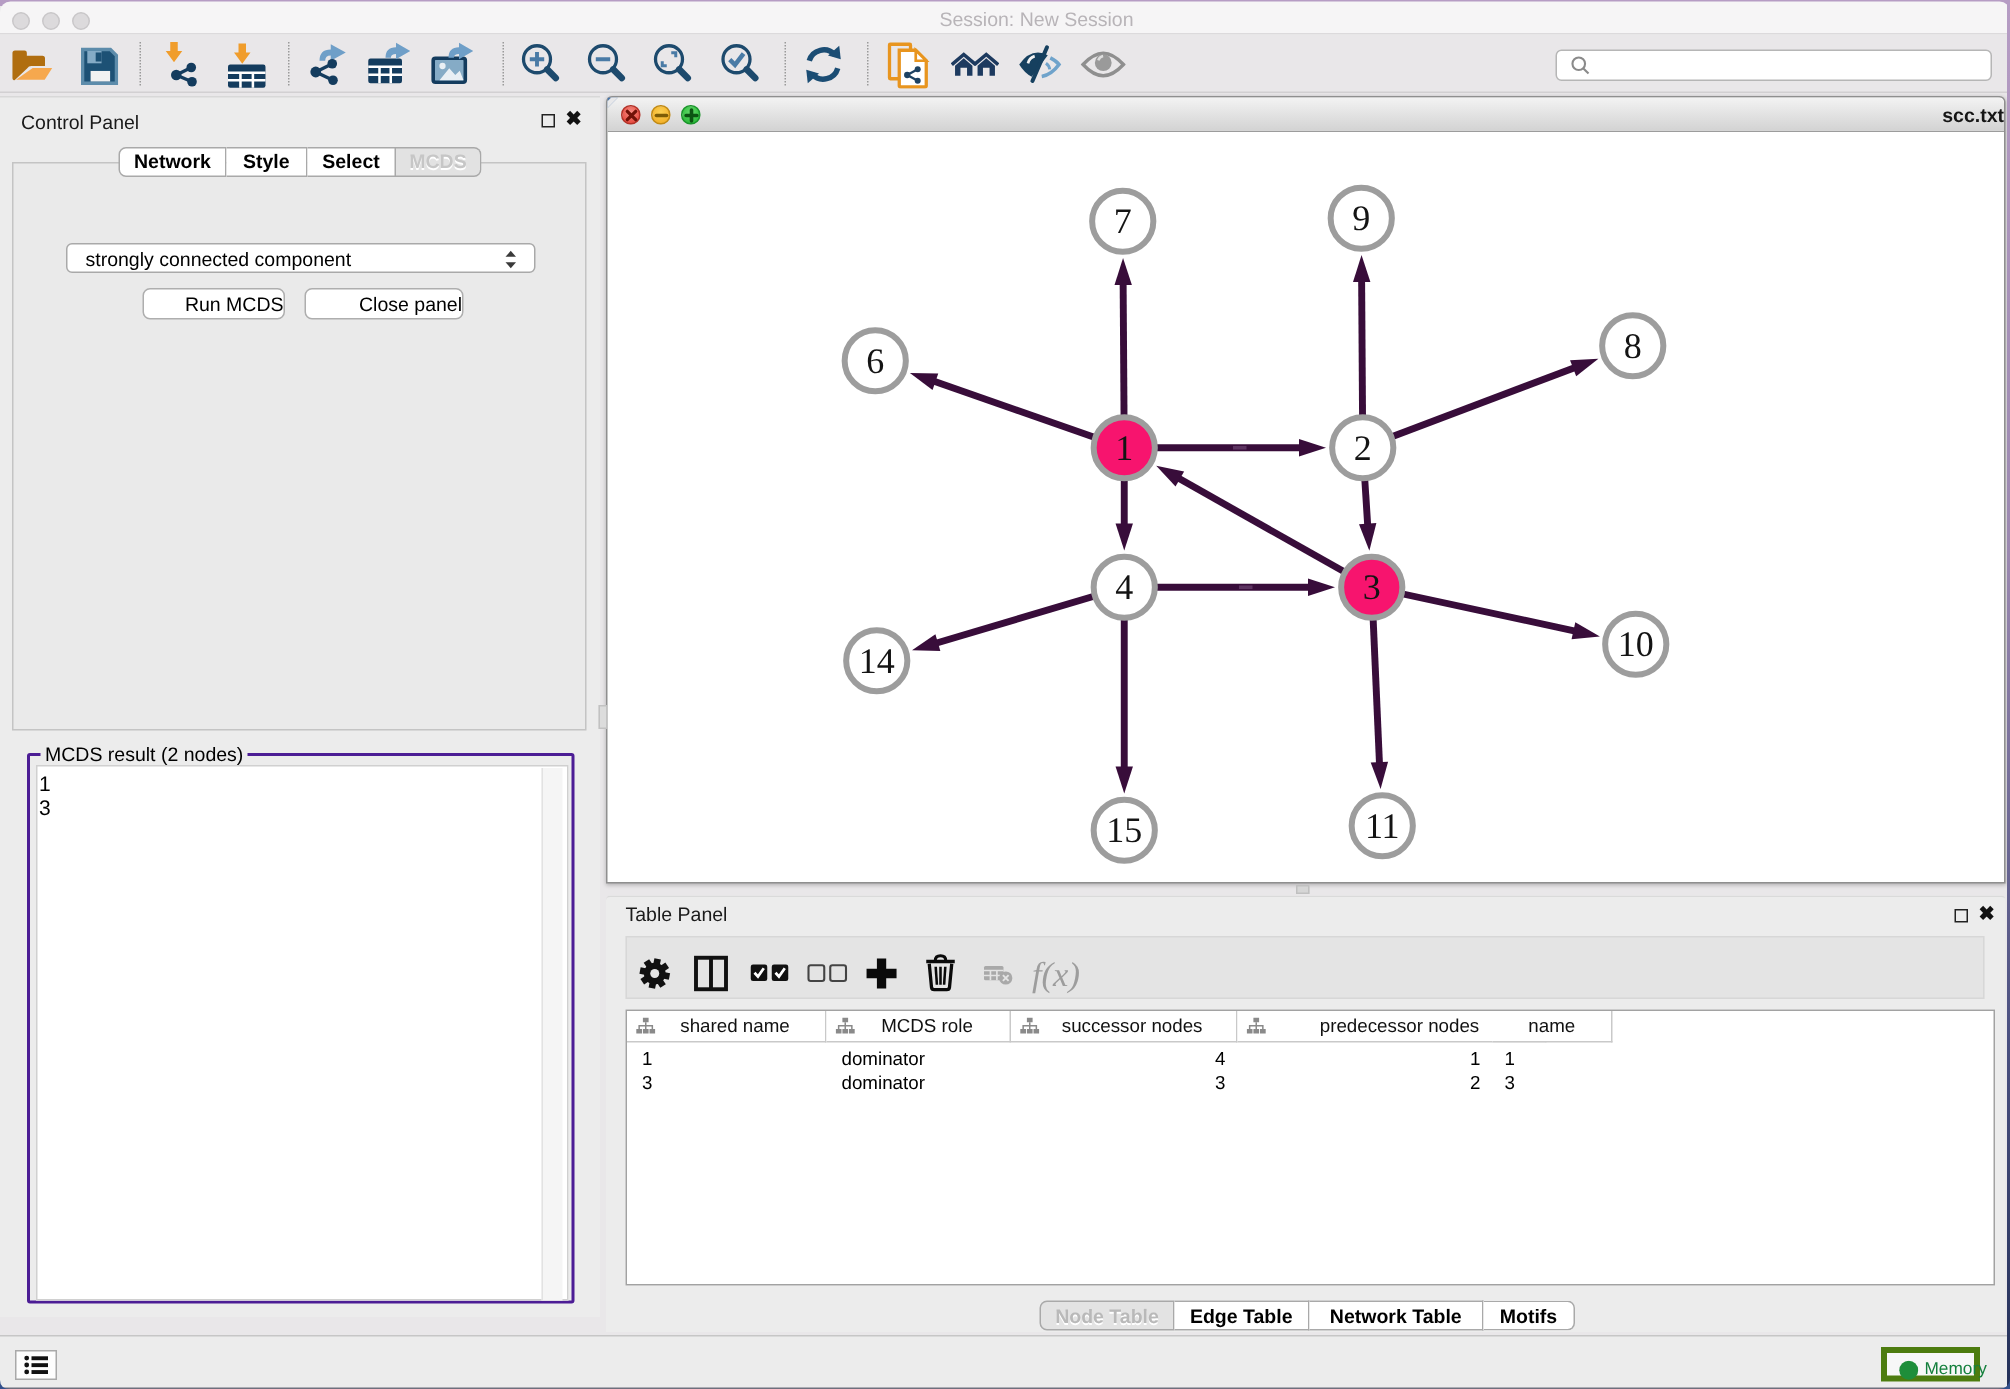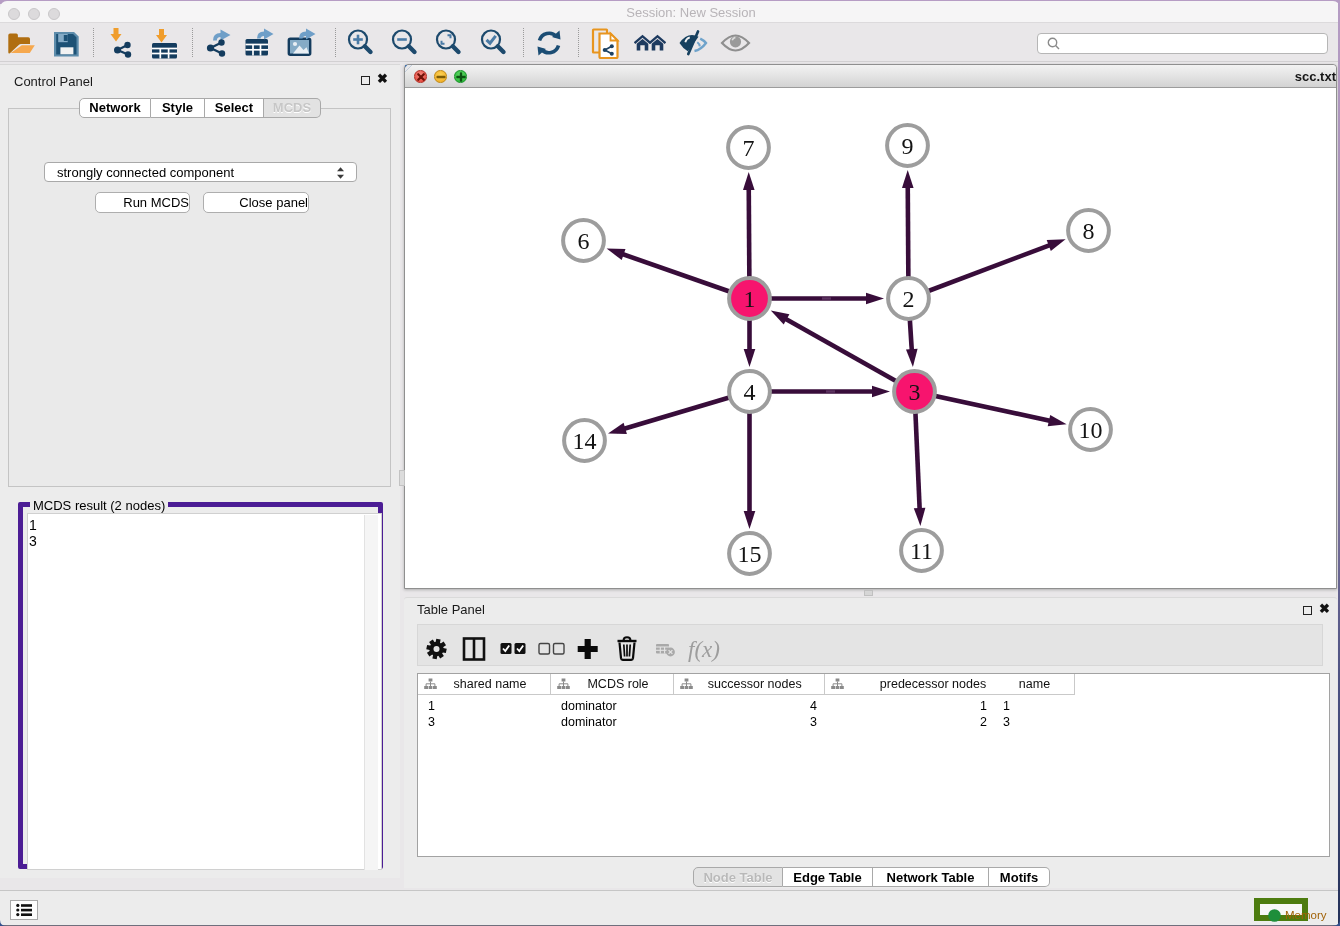--- a/index.html
+++ b/index.html
@@ -22,21 +22,21 @@
 .closex { position:absolute; top:6px; font-size:13px; font-weight:700; color:#111; }
 .tabrow { position:absolute; display:flex; z-index:5; }
 .tab { border:1px solid #a9a9a9; border-left-width:0; background:#fff; font-size:13px; font-weight:600; color:#000; text-align:center; padding-top:1px; height:20px; }
 .tab.first { border-left-width:1px; border-radius:5px 0 0 5px; }
 .tab.last { border-radius:0 5px 5px 0; }
 .tab.disabled { background:#e2e2e2; color:#c6c6c6; text-shadow:0 1px 0 #fff; }
 #cpContent { position:absolute; left:8px; top:43px; width:383px; height:379px; border:1px solid #c4c4c4; background:#eaeaea; }
 #optlabel { position:absolute; top:28px; width:100%; text-align:center; font-size:13px; color:#000; }
 #optselect { position:absolute; left:35px; top:53px; width:313px; height:20px; background:#fff; border:1px solid #a9a9a9; border-radius:4px; font-size:13px; padding:2px 0 0 12px; color:#000; }
 .btn { position:absolute; height:21px; background:#fff; border:1px solid #aeaeae; border-radius:5px; font-size:13px; color:#000; text-align:right; padding-top:2px; }
-#grpbox { position:absolute; left:18px; top:437px; width:365px; height:367px; border:5px solid #4c1d95; border-radius:2px; }
+#grpbox { position:absolute; left:18px; top:437px; width:365px; height:367px; border:2px solid #4c1d95; border-radius:2px; }
 #grplabel { position:absolute; left:7px; top:-9px; background:#ececec; padding:0 3px; font-size:13px; color:#000; }
 #grpwhite { position:absolute; left:4px; top:6px; width:355px; height:357px; background:#fff; border:1px solid #d0d0d0; font-size:14px; color:#000; line-height:15.6px; padding:4px 0 0 1px; }
 #grpscroll { position:absolute; right:3px; top:1px; width:14px; height:355px; background:#f5f5f5; border-left:1px solid #e2e2e2; }
 
 #sccwin { top:64px; left:404px; width:933px; height:525px; background:#fff; border:1px solid #8f8f8f; border-radius:4px 4px 0 0; box-shadow:0 1px 3px rgba(0,0,0,.25); }
 #scctitle { position:absolute; left:0; top:0; width:100%; height:23px; background:linear-gradient(#f3f3f3,#d3d3d3); border-bottom:1px solid #9c9c9c; border-radius:4px 4px 0 0; }
 #scctitle span { position:absolute; width:100%; text-align:right; top:4px; font-size:13px; font-weight:700; color:#161616; }
 .mlight { position:absolute; top:5px; width:12.5px; height:12.5px; border-radius:50%; }
 .mlight svg { position:absolute; left:0; top:0; }
 #graph { position:absolute; left:0px; top:24px; }
@@ -45,21 +45,21 @@
 #tpTitle { position:absolute; left:13px; top:4px; font-size:13px; color:#1a1a1a; }
 #ttoolbar { position:absolute; left:13px; top:26px; width:906px; height:42px; background:#e4e4e4; border:1px solid #d7d7d7; }
 #ttable { position:absolute; left:13px; top:75px; width:913px; height:184px; background:#fff; border:1px solid #a2a2a2; }
 .th { position:absolute; top:0; height:21px; border-right:1px solid #c9c9c9; border-bottom:1px solid #c9c9c9; font-size:12.5px; color:#111; text-align:center; padding-top:3px; background:#fff; }
 .td { position:absolute; font-size:12.5px; color:#000; height:16px; }
 .btabs { position:absolute; display:flex; }
 .btab { border:1px solid #a9a9a9; border-left-width:0; background:#fff; font-size:13px; font-weight:600; color:#000; text-align:center; padding:2px 14px 0 14px; height:20px; }
 
 #statusbar { top:890px; left:0; width:1340px; height:36px; background:#ececec; border-top:1px solid #c6c6c6; }
 #listbtn { position:absolute; left:10px; top:9px; width:28px; height:20px; background:#fdfdfd; border:1px solid #a9a9a9; }
-#membtn { position:absolute; left:1254px; top:7px; width:54px; height:23px; background:#f7f7f7; border:6px solid #4d7c0f; font-size:12.5px; color:#a16207; }
+#membtn { position:absolute; left:1254px; top:7px; width:66px; height:23px; background:#f7f7f7; border:4px solid #4d7c0f; font-size:12.5px; color:#15803d; }
 #rightedge { top:0; left:1338px; width:2px; height:926px; background:linear-gradient(#b69cc4,#9b88b0 40%,#4a5080 75%,#233058); }
 #botedge { top:925px; left:0; width:1340px; height:1px; background:#6f6f7d; }
 </style>
 </head>
 <body>
 <div class="abs" id="deskTop"></div>
 <div class="abs" id="titlebar">
   <div class="tlight" style="left:8px;"></div>
   <div class="tlight" style="left:28px;"></div>
   <div class="tlight" style="left:48px;"></div>

